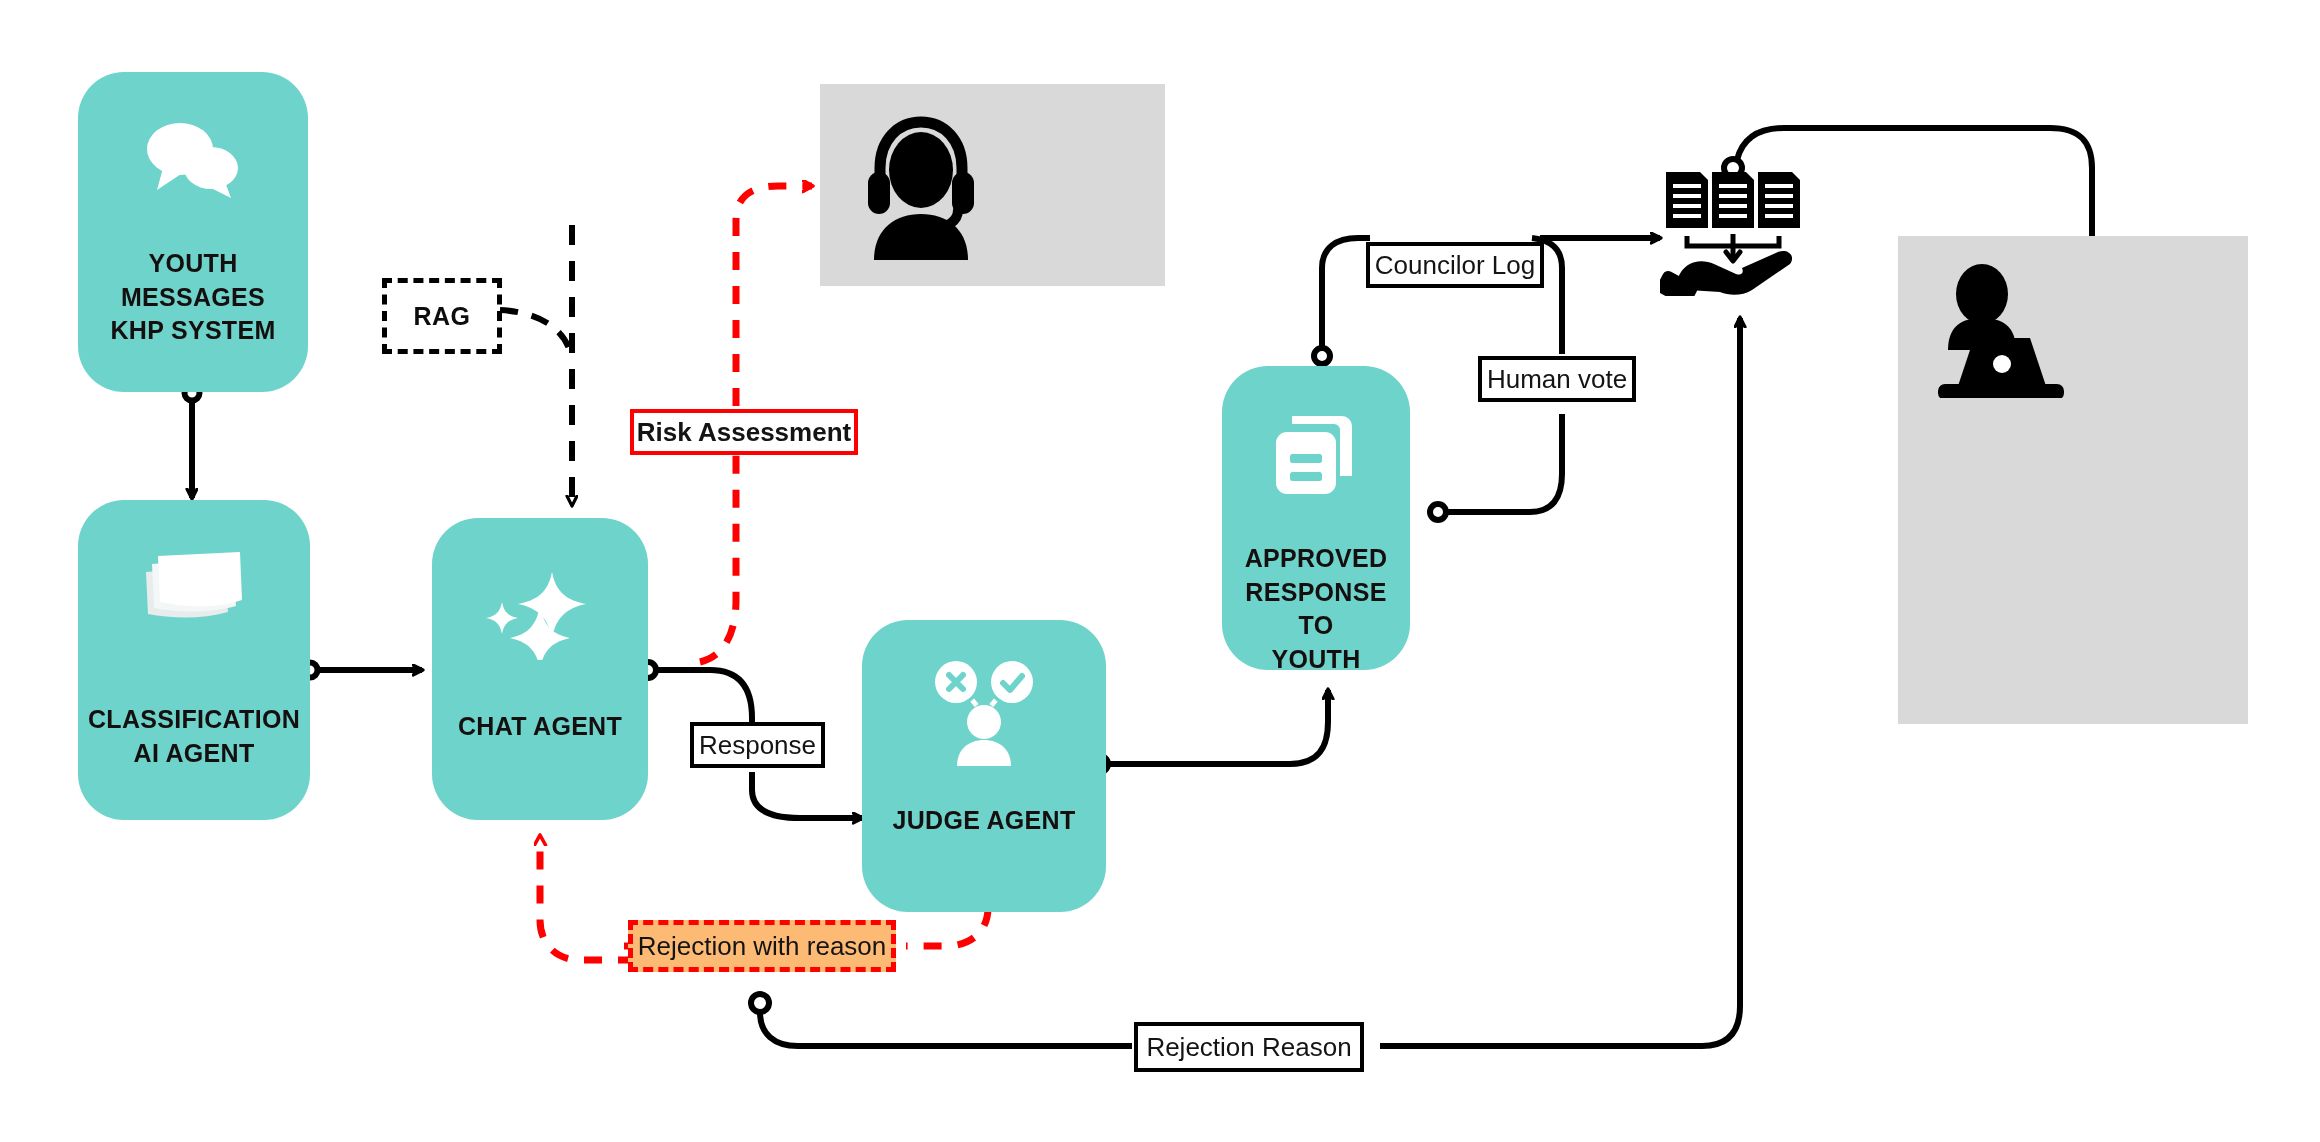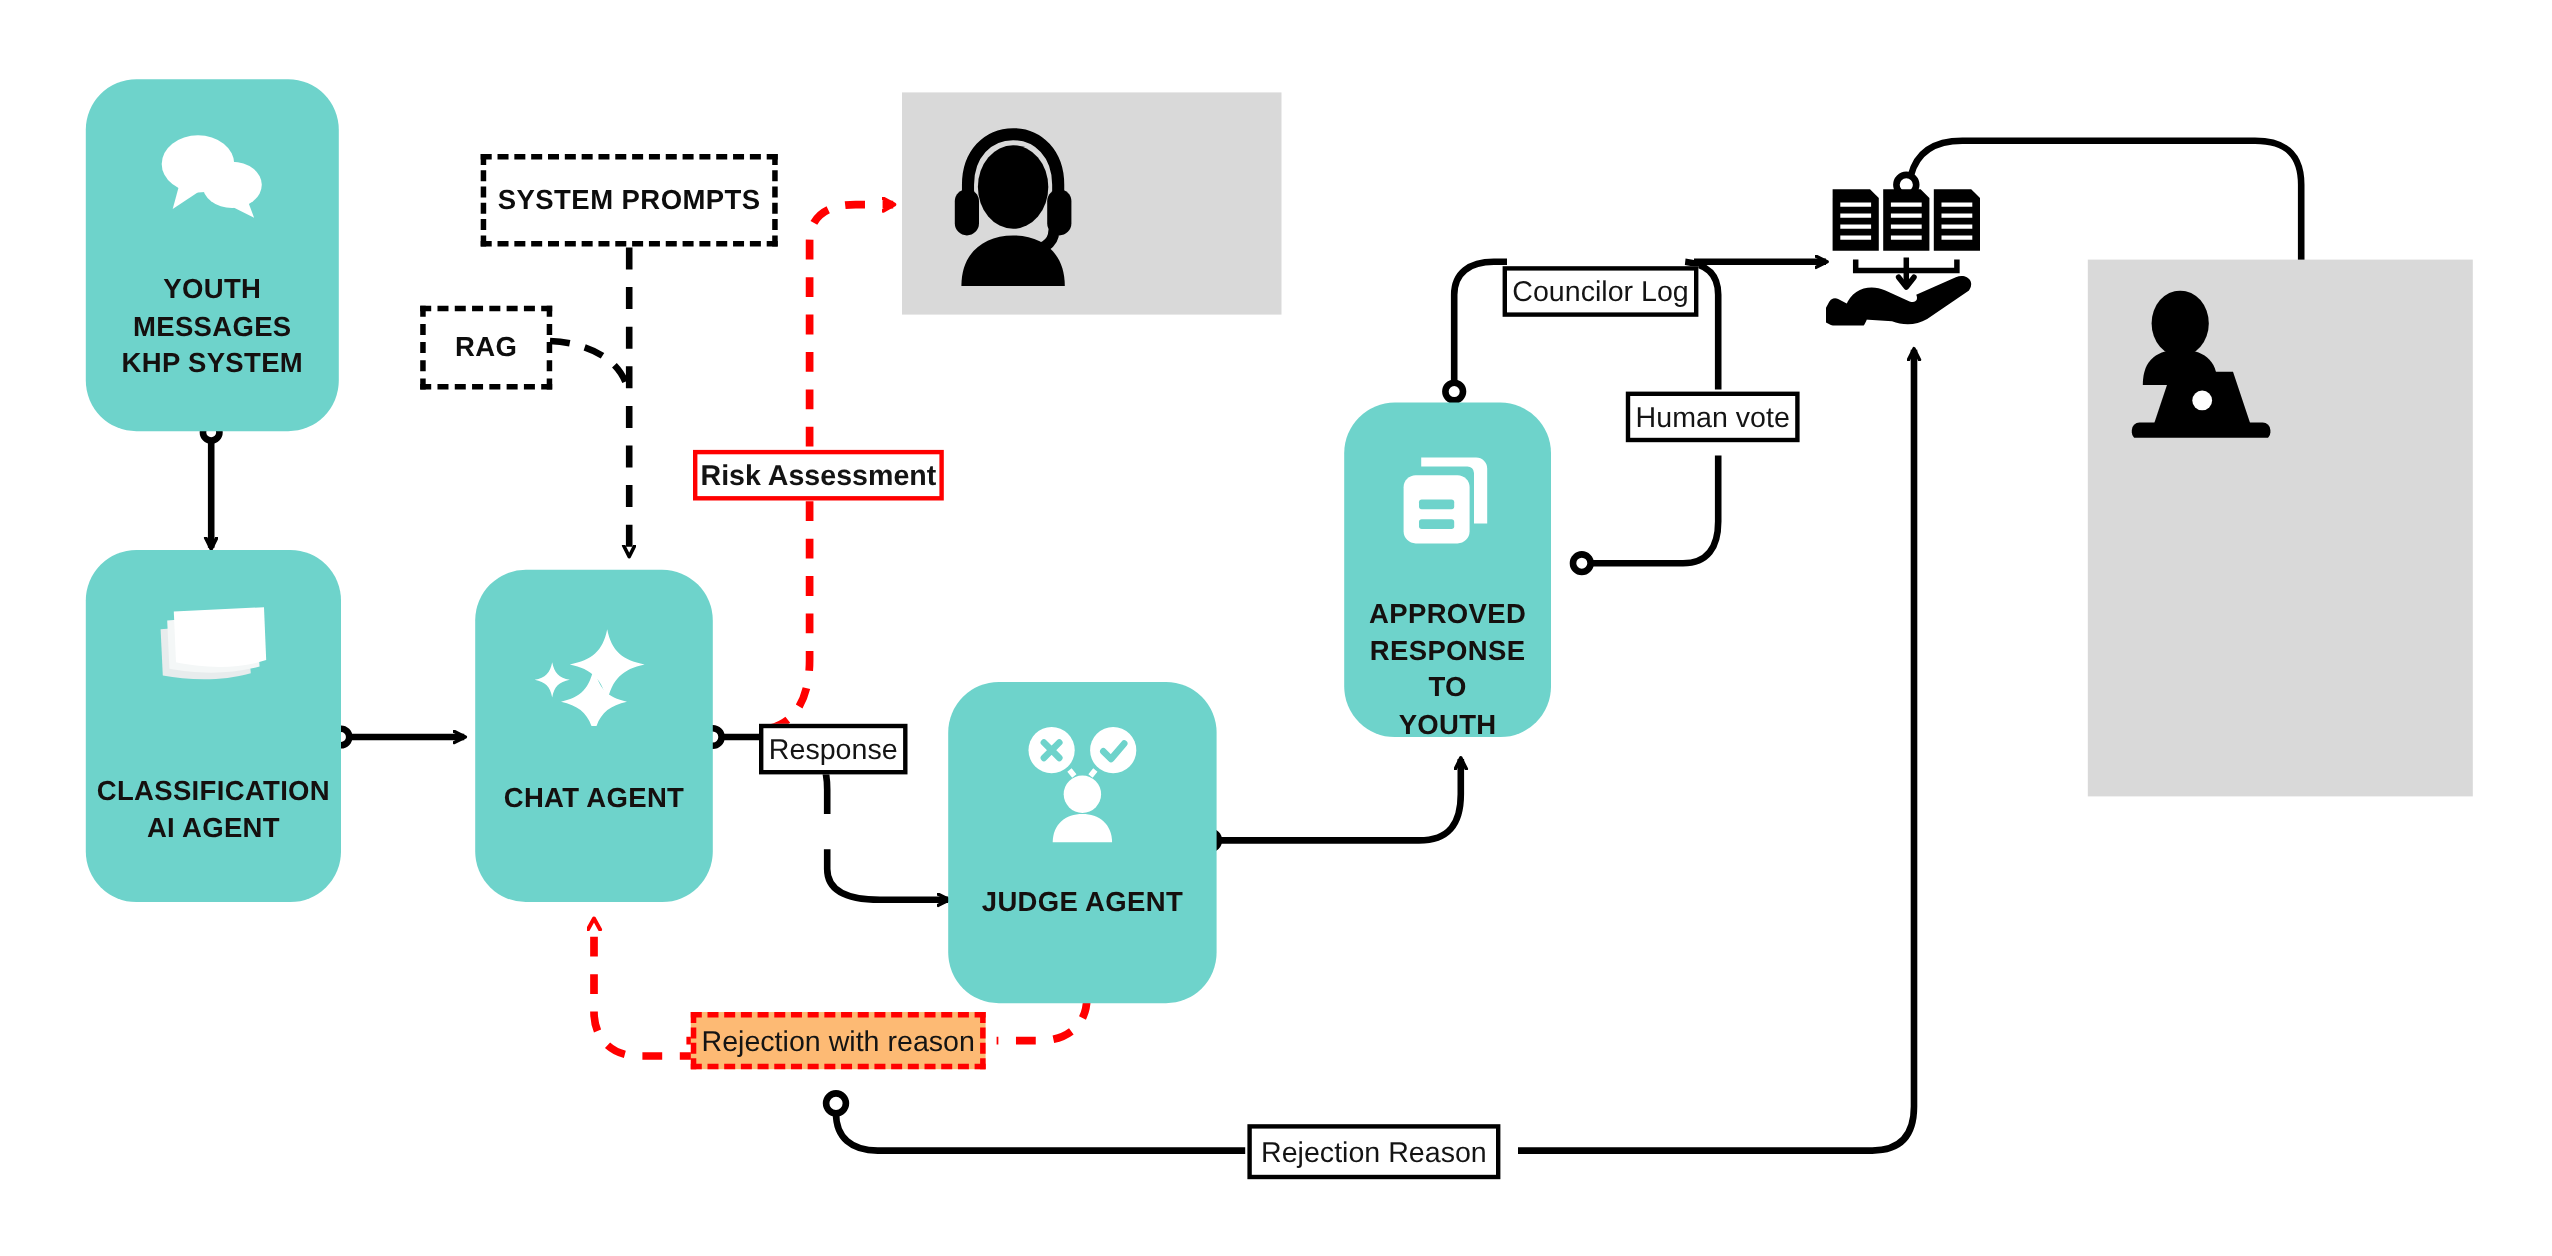--- a/index.html
+++ b/index.html
@@ -228,23 +228,20 @@
         <rect x="10" y="22" width="60" height="62" rx="11" fill="#fff"></rect>
         <rect x="24" y="44" width="32" height="9" rx="2.5" fill="#6ed3cb"></rect>
         <rect x="24" y="62" width="32" height="9" rx="2.5" fill="#6ed3cb"></rect>
       </svg>
     </div>
     <div class="node-label" style="top:176px;white-space:pre-line;">APPROVED
 RESPONSE TO
 YOUTH</div>
   </div>
 
-  <div class="dashbox" style="left:437px;top:140px;width:270px;height:84px;">
-    <span>SYSTEM PROMPTS</span>
-  </div>
 
   <div class="dashbox" style="left:382px;top:278px;width:120px;height:76px;">
     <span>RAG</span>
   </div>
 
   <div class="panel" style="left:820px;top:84px;width:345px;height:202px;">
   </div>
   <div class="icon-holder" style="left:862px;top:110px;">
     <svg width="118" height="150" viewBox="0 0 118 150">
       <path d="M18,74 V58 C18,30 36,12 59,12 C82,12 100,30 100,58 V74" fill="none" stroke="#000" stroke-width="11" stroke-linecap="round"></path>
@@ -313,21 +310,21 @@
     <span>REVIEWER</span>
   </div>
   <div class="rolebox" style="left:1930px;top:604px;width:282px;height:56px;">
     <span>PROMPT ENGINEER</span>
   </div>
 
   <div class="elabel red" style="left:630px;top:409px;width:228px;height:46px;font-weight:bold;">
     <span>Risk Assessment</span>
   </div>
 
-  <div class="elabel" style="left:690px;top:658px;width:135px;height:46px;">
+  <div class="elabel" style="left:690px;top:722px;width:135px;height:46px;">
     <span>Response</span>
   </div>
 
   <div class="elabel" style="left:1366px;top:216px;width:178px;height:46px;margin-top:26px;">
     <span>Councilor Log</span>
   </div>
 
   <div class="elabel" style="left:1478px;top:356px;width:158px;height:46px;">
     <span>Human vote</span>
   </div>

